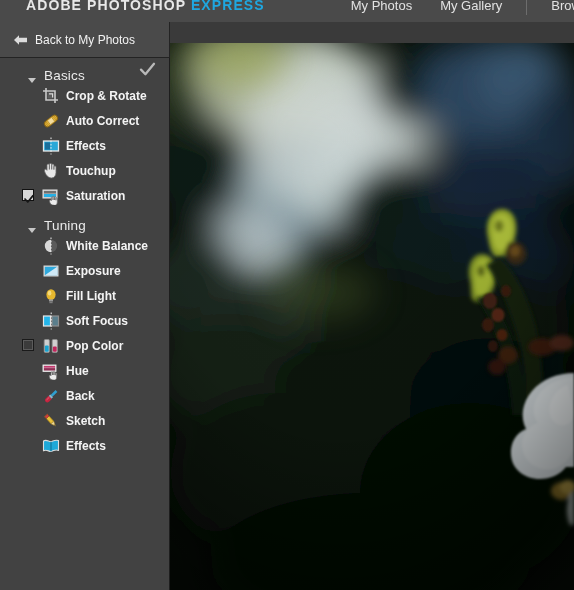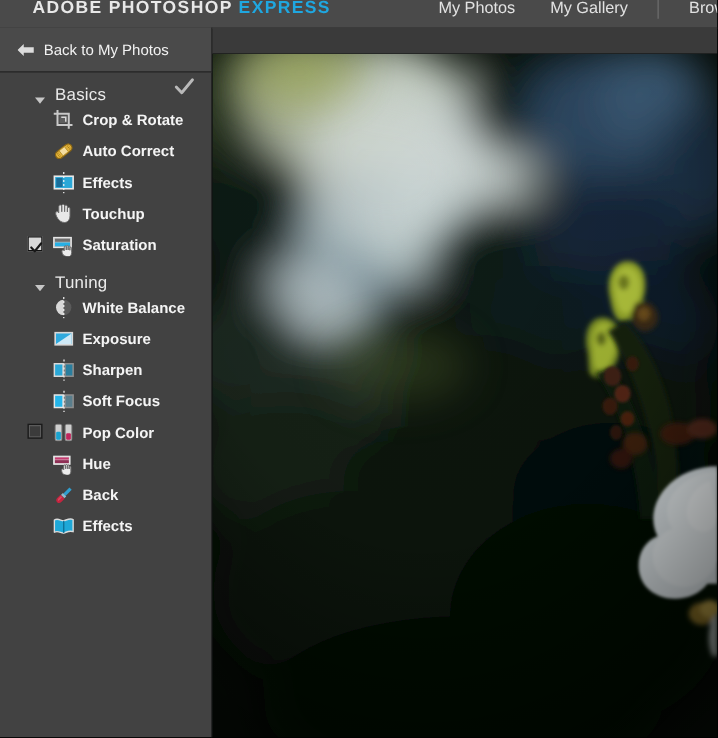--- a/index.html
+++ b/index.html
@@ -315,25 +315,26 @@
         <div class="item">
           <span class="item-icon"><svg width="18" height="18" viewBox="0 0 18 18">
               <rect x="1.5" y="3.5" width="15" height="11" fill="#d8d8d8"></rect>
               <rect x="2.8" y="4.8" width="12.4" height="8.4" fill="#2fa9dd"></rect>
               <path d="M2.8 13.2 L15.2 4.8 L15.2 13.2 Z" fill="#cfe9f6"></path>
             </svg></span>
           <span class="item-label">Exposure</span>
         </div>
         <div class="item">
           <span class="item-icon"><svg width="18" height="18" viewBox="0 0 18 18">
-              <rect x="1.5" y="4" width="7" height="10" fill="#2aa8d8" stroke="#d9d9d9" stroke-width="1.2"></rect>
-              <rect x="10" y="4" width="6.5" height="10" fill="#2a7e9e" stroke="#8e8e8e" stroke-width="1.2"></rect>
-              <path d="M9.2 0.5 L9.2 17.5" stroke="#f2f2f2" stroke-width="1" stroke-dasharray="1.6,1.6"></path>
-            </svg></span>
-          <span class="item-label">Sharpen</span>
+              <ellipse cx="9" cy="7.6" rx="4.6" ry="5.4" fill="#e6b72e"></ellipse>
+              <ellipse cx="7.6" cy="6.2" rx="1.8" ry="2.4" fill="#f7e08a" opacity=".85"></ellipse>
+              <rect x="7" y="12.4" width="4" height="2" fill="#9a9a9a"></rect>
+              <rect x="7.4" y="14.6" width="3.2" height="1.6" fill="#7d7d7d"></rect>
+            </svg></span>
+          <span class="item-label">Fill Light</span>
         </div>
         <div class="item">
           <span class="item-icon"><svg width="18" height="18" viewBox="0 0 18 18">
               <rect x="1.5" y="4" width="7" height="10" fill="#24b5ea" stroke="#e6e6e6" stroke-width="1.2"></rect>
               <rect x="10" y="4" width="6.5" height="10" fill="#5a7e8c" stroke="#8e8e8e" stroke-width="1.2"></rect>
               <path d="M9.2 0.5 L9.2 17.5" stroke="#f2f2f2" stroke-width="1" stroke-dasharray="1.6,1.6"></path>
             </svg></span>
           <span class="item-label">Soft Focus</span>
         </div>
       </div>
@@ -360,20 +361,31 @@
         <div class="item">
           <span class="item-icon"><svg width="18" height="18" viewBox="0 0 18 18">
               <g transform="rotate(45 9 9)">
                 <rect x="8" y="1.6" width="2.6" height="7" fill="#2f9fd0"></rect>
                 <rect x="7.4" y="8.4" width="3.8" height="2.2" fill="#8fb9cc"></rect>
                 <path d="M7 10.6 L11.6 10.6 L11.6 14.4 C11.6 16 10.6 16.8 9.3 16.8 C8 16.8 7 16 7 14.4 Z" fill="#c4243f"></path>
                 <path d="M8 11.2 L9.4 11.2 L9.4 15.4 C9 15.4 8 15 8 14.2 Z" fill="#e0576c" opacity=".7"></path>
               </g>
             </svg></span>
           <span class="item-label">Back</span>
+        </div>
+        <div class="item">
+          <span class="item-icon"><svg width="18" height="18" viewBox="0 0 18 18">
+              <g transform="rotate(-42 9 9)">
+                <rect x="7.2" y="1.6" width="3.6" height="9.4" fill="#e8bf3a" stroke="#a98618" stroke-width=".7"></rect>
+                <rect x="7.2" y="1.6" width="3.6" height="2.4" fill="#cf4040" stroke="#8e2a2a" stroke-width=".6"></rect>
+                <path d="M7.2 11 L10.8 11 L9 15.6 Z" fill="#f0d89a" stroke="#b09030" stroke-width=".6"></path>
+                <path d="M8.4 14.2 L9.6 14.2 L9 15.8 Z" fill="#2b2b2b"></path>
+              </g>
+            </svg></span>
+          <span class="item-label">Sketch</span>
         </div>
         <div class="item">
           <span class="item-icon"><svg width="18" height="18" viewBox="0 0 18 18">
               <path d="M1.5 4 C4.5 2 7 5 9 4.6 C11 4.2 13.5 2.2 16.5 3.6 L16.5 13.4 C13.5 12 11 14 9 14.4 C7 14.8 4.5 12 1.5 13.8 Z" fill="#1ea8d8" stroke="#dcdcdc" stroke-width="1.1" stroke-linejoin="round"></path>
               <path d="M9 4.6 L9 14.4" stroke="#0d6c90" stroke-width="1"></path>
             </svg></span>
           <span class="item-label">Effects</span>
         </div>
       </div>
     </div>

